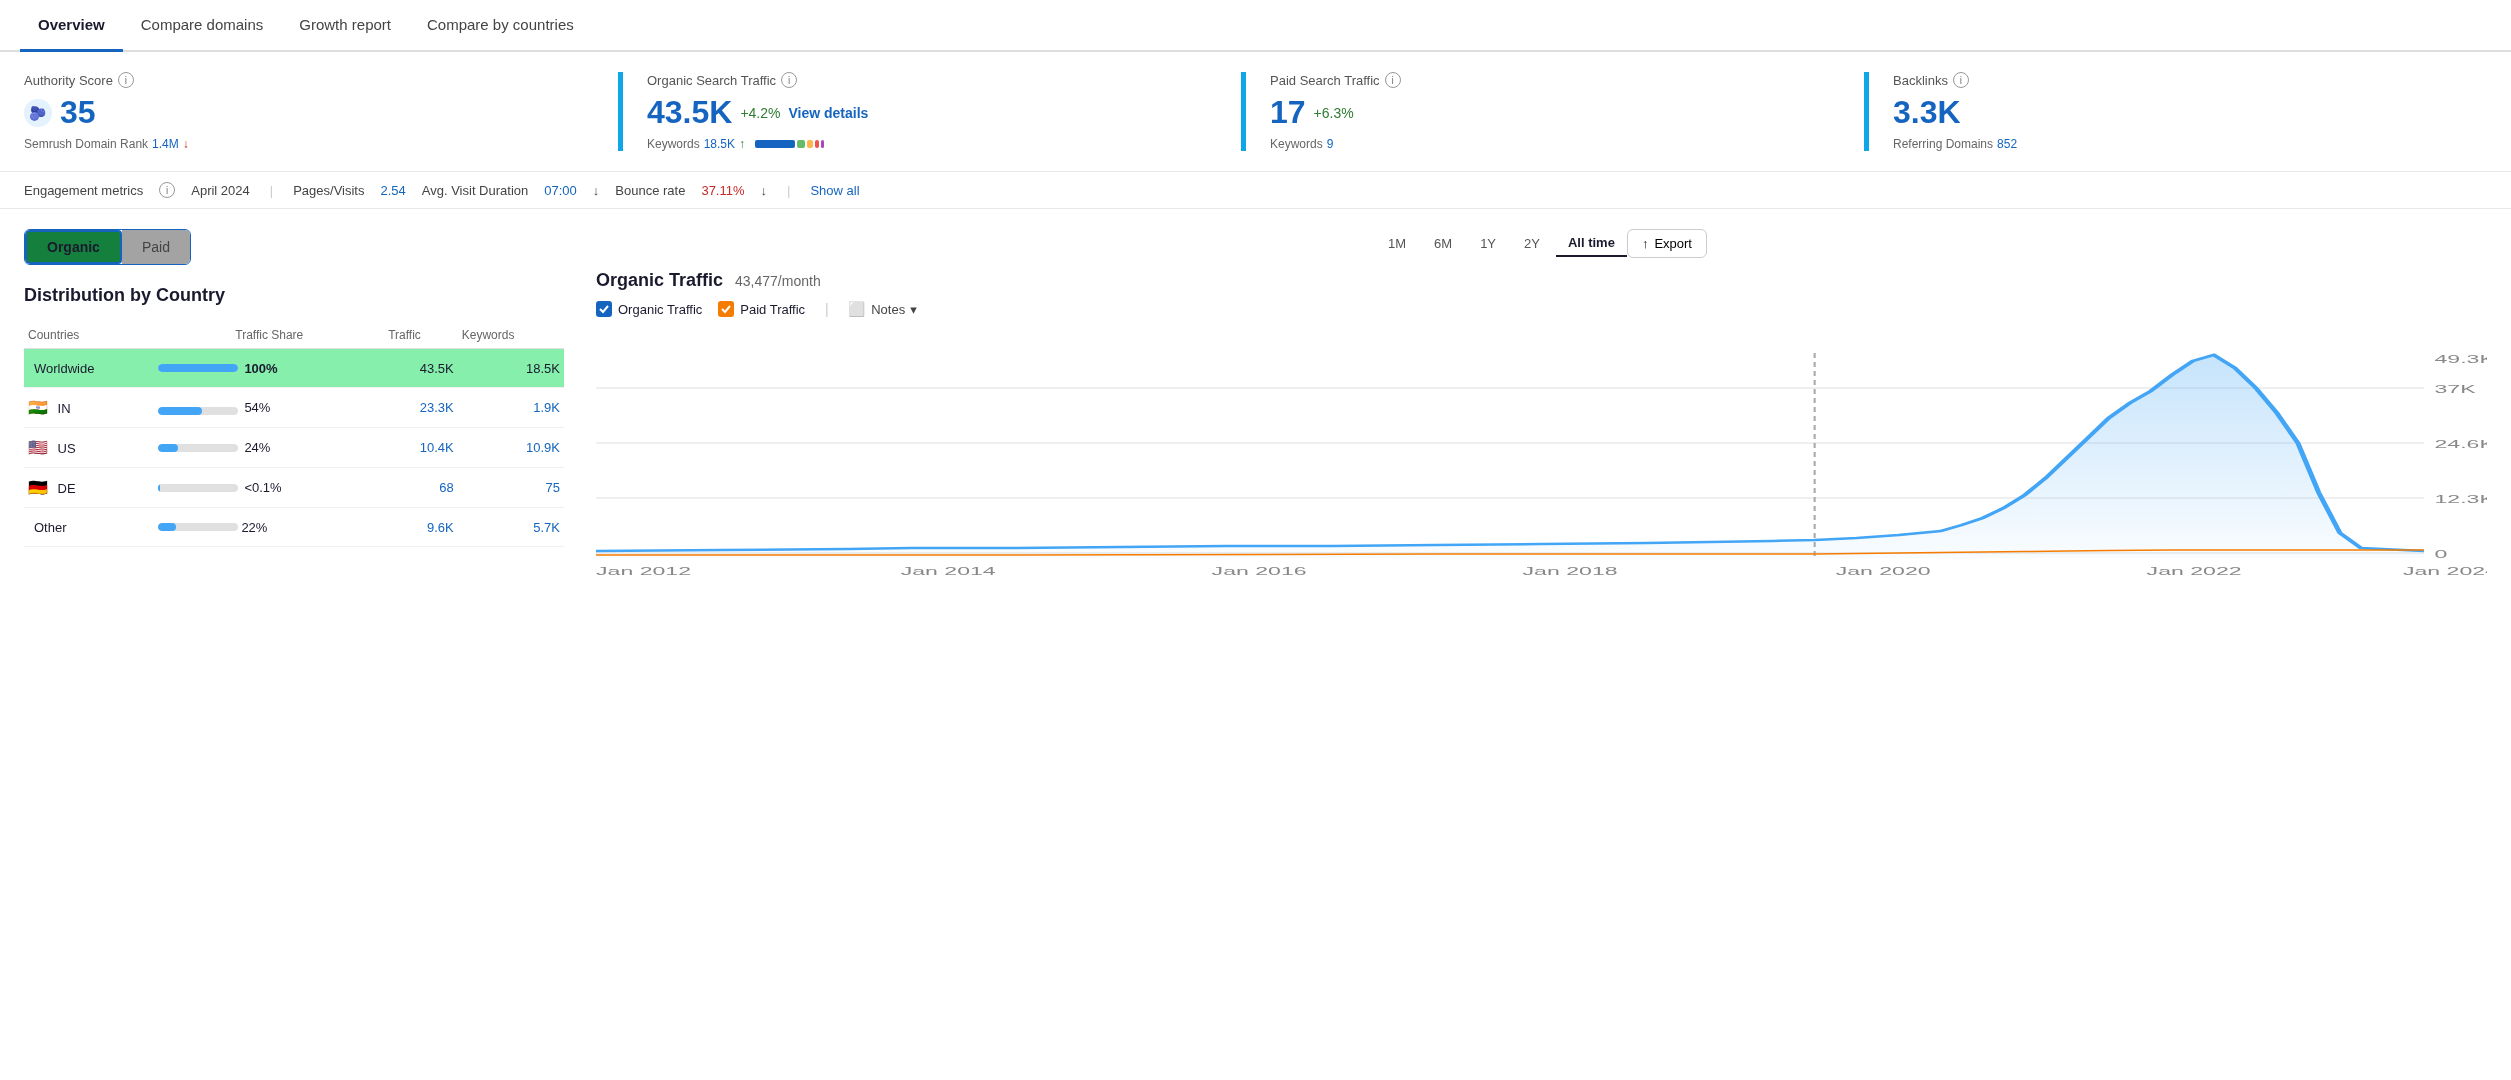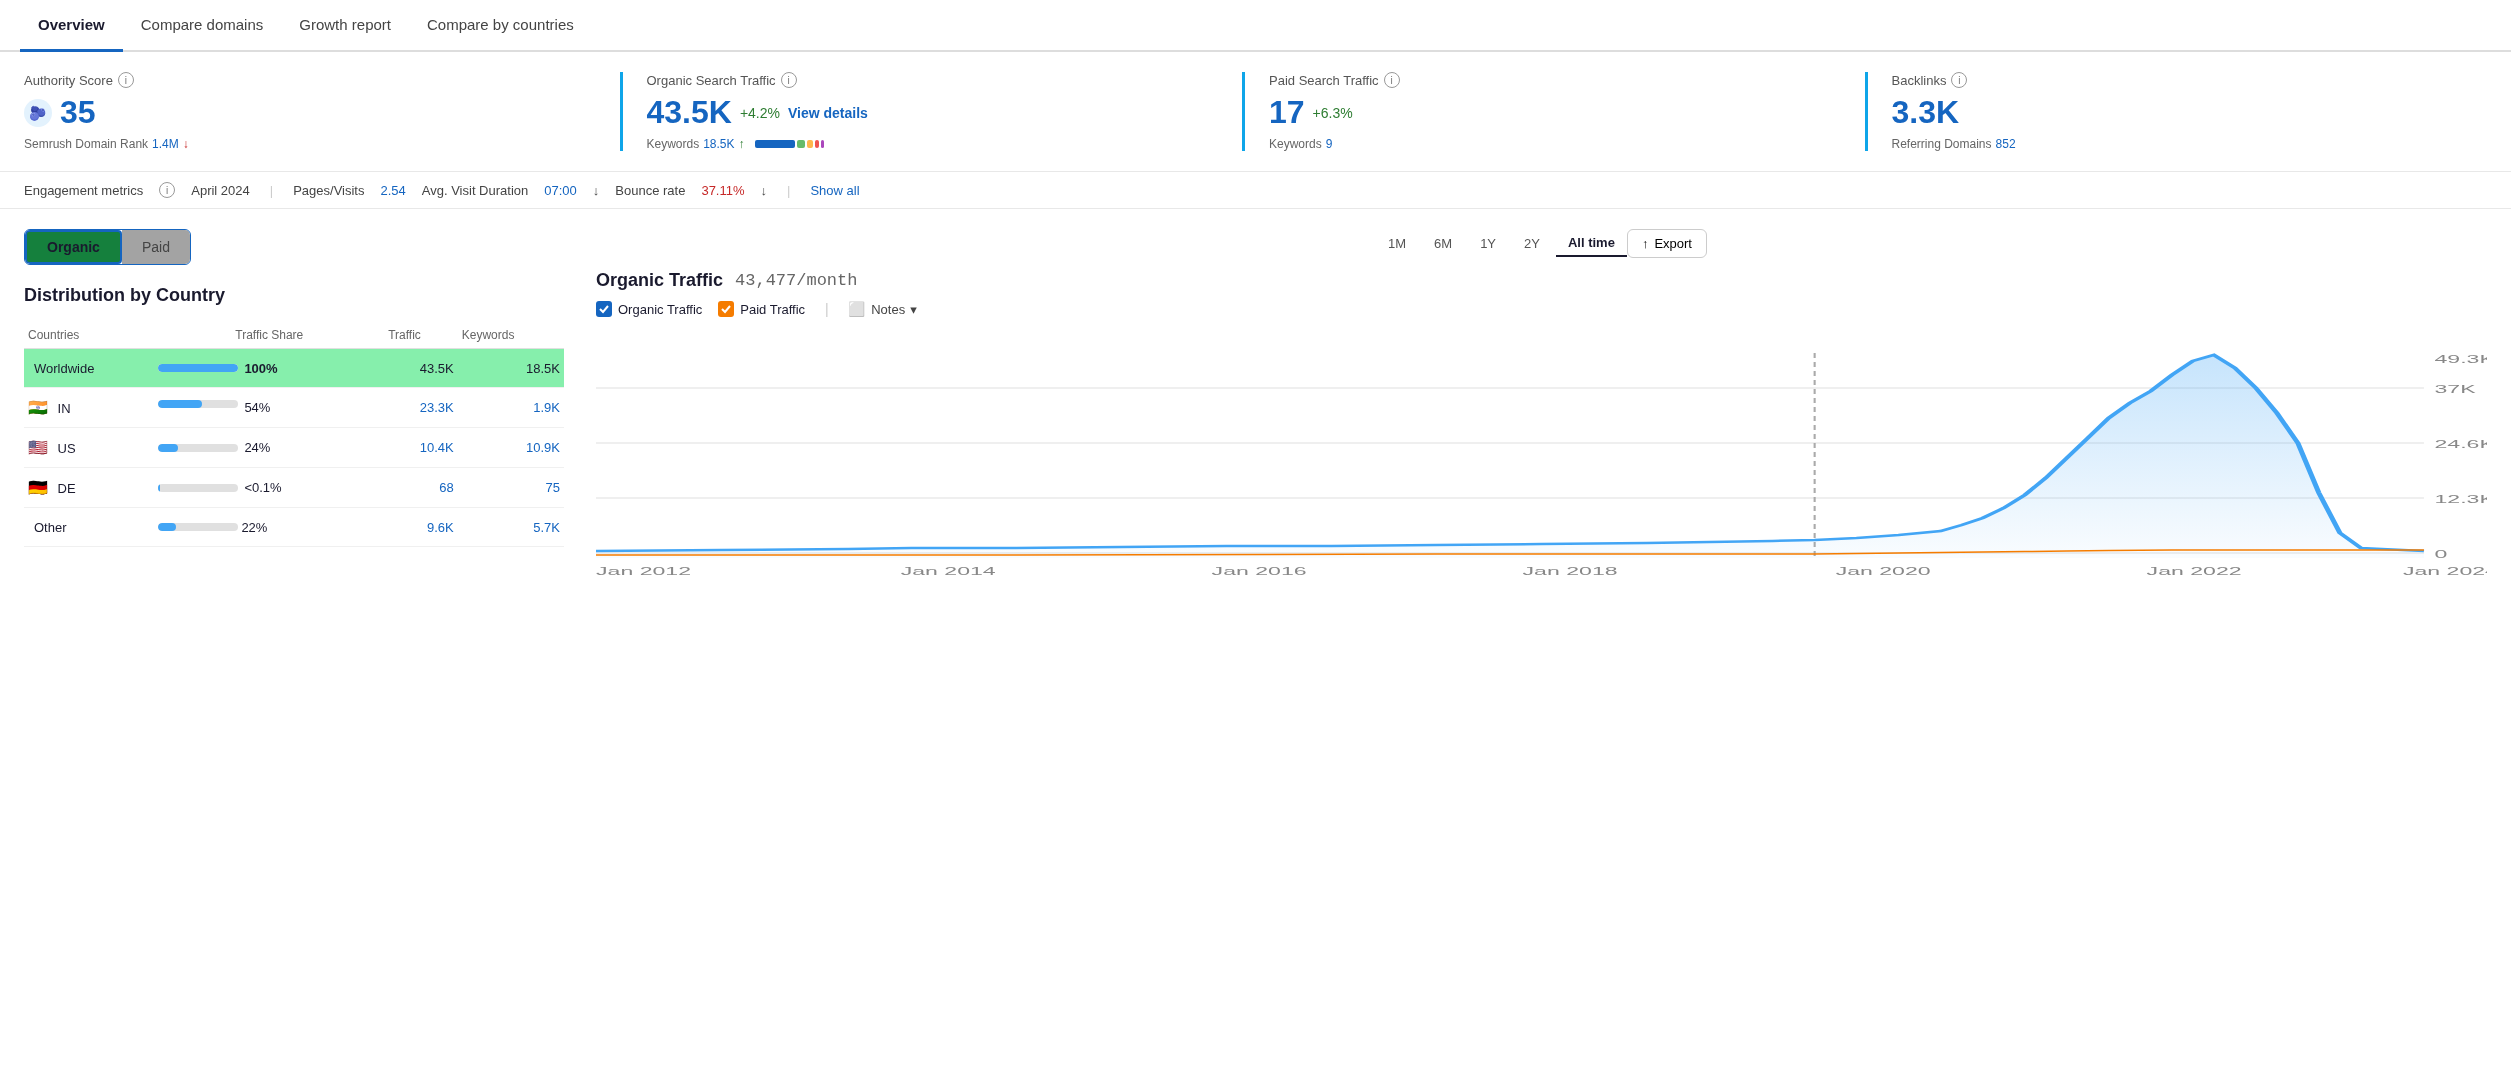--- a/index.html
+++ b/index.html
@@ -2,21 +2,21 @@
 <html><head>
   <meta charset="utf-8">
   <style>
     * { box-sizing: border-box; margin: 0; padding: 0; }
     body { font-family: -apple-system, BlinkMacSystemFont, 'Segoe UI', Arial, sans-serif; background: #fff; color: #1a1a2e; font-size: 14px; }
     .nav-tab { padding: 16px 18px; cursor: pointer; font-size: 15px; color: #444; white-space: nowrap; border-bottom: 3px solid transparent; margin-bottom: -2px; }
     .nav-tab.active { color: #1a1a2e; font-weight: 600; border-bottom: 3px solid #1565c0; }
 
     
     .metrics-row { display: flex; padding: 20px 24px; border-bottom: 1px solid #e8e8e8; gap: 0; }
-    .metric-card { flex: 1; padding: 0 24px 0 0; border-right: 3px solid #0ea5e9; margin-right: 24px; }
+    .metric-card { flex: 1; padding: 0 24px 0 0; border-right: 5px solid #0ea5e9; margin-right: 24px; }
     .metric-card:last-child { border-right: none; margin-right: 0; }
     .metric-label { font-size: 13px; color: #555; display: flex; align-items: center; gap: 5px; margin-bottom: 6px; }
     .metric-value { font-size: 32px; font-weight: 700; color: #1565c0; display: flex; align-items: center; gap: 8px; }
     .metric-value .icon-badge { width: 28px; height: 28px; background: #e3f2fd; border-radius: 50%; display: inline-flex; align-items: center; justify-content: center; font-size: 14px; }
     .metric-sub { font-size: 12px; color: #666; margin-top: 6px; display: flex; align-items: center; gap: 4px; }
     .metric-sub .blue-link { color: #1565c0; }
     .metric-sub .down-arrow { color: #c62828; }
     .metric-sub .up-arrow { color: #2e7d32; }
     .keyword-bar { display: flex; align-items: center; gap: 4px; }
     .kbar { height: 8px; border-radius: 2px; }
@@ -55,21 +55,21 @@
     .right-panel { flex: 1; min-width: 0; }
     .time-controls { display: flex; align-items: center; gap: 0; margin-bottom: 12px; justify-content: center; }
     .time-btns { display: flex; gap: 4px; }
     .time-btn { padding: 5px 12px; font-size: 13px; cursor: pointer; color: #555; background: none; border: none; border-radius: 4px; }
     .time-btn.active { color: #1a1a2e; font-weight: 700; border-bottom: 2px solid #1a1a2e; border-radius: 0; }
     .export-btn { padding: 6px 14px; font-size: 13px; border: 1px solid #ccc; border-radius: 6px; cursor: pointer; background: #fff; display: flex; align-items: center; gap: 6px; }
 
     .chart-header { margin-bottom: 10px; }
     .chart-title-row { display: flex; align-items: center; gap: 12px; margin-bottom: 10px; }
     .chart-main-title { font-size: 18px; font-weight: 700; }
-    .chart-subtitle { font-size: 17px; color: #666; font-family: Liberation Mono, monospace; }
+    .chart-subtitle { font-size: 14px; color: #666; }
 
     .legend-row { display: flex; align-items: center; gap: 16px; margin-bottom: 16px; }
     .legend-item { display: flex; align-items: center; gap: 6px; font-size: 13px; cursor: pointer; }
     .legend-check { width: 16px; height: 16px; border-radius: 3px; display: flex; align-items: center; justify-content: center; }
     .legend-check.blue { background: #1565c0; }
     .legend-check.orange { background: #f57c00; }
     .legend-check svg { width: 10px; height: 10px; }
     .legend-sep { color: #ccc; margin: 0 4px; }
     .notes-btn { display: flex; align-items: center; gap: 5px; font-size: 13px; cursor: pointer; color: #444; }
 
@@ -218,21 +218,21 @@
       </td>
       <td class="right blue-val" style="color: rgb(26, 26, 46);">43.5K</td>
       <td class="right blue-val" style="color: rgb(26, 26, 46);">18.5K</td>
     </tr>
           <tr>
       <td>
         <span class="flag">🇮🇳</span>
         <span class="country-name">IN</span>
       </td>
       <td>
-        <div style="display:flex;align-items:flex-start;gap:6px;">
+        <div style="display:flex;align-items:flex-end;gap:6px;">
           <div class="traffic-bar-container">
             <div class="traffic-bar-bg">
               <div class="traffic-bar-fill" style="width:54%;"></div>
             </div>
           </div>
           <span>54%</span>
         </div>
       </td>
       <td class="right blue-val">23.3K</td>
       <td class="right blue-val">1.9K</td>

